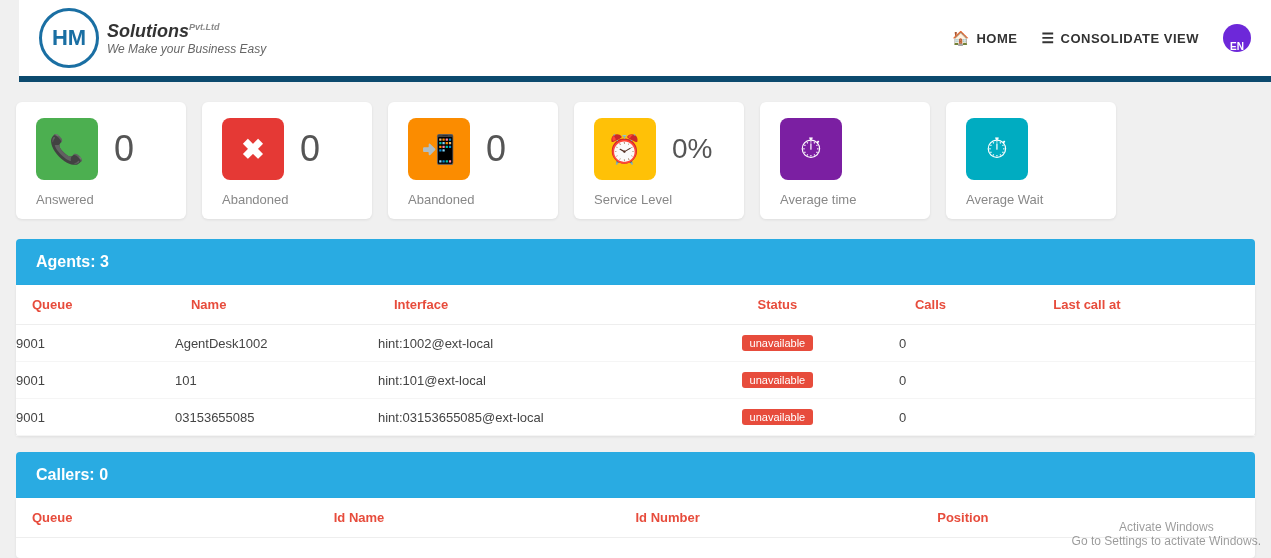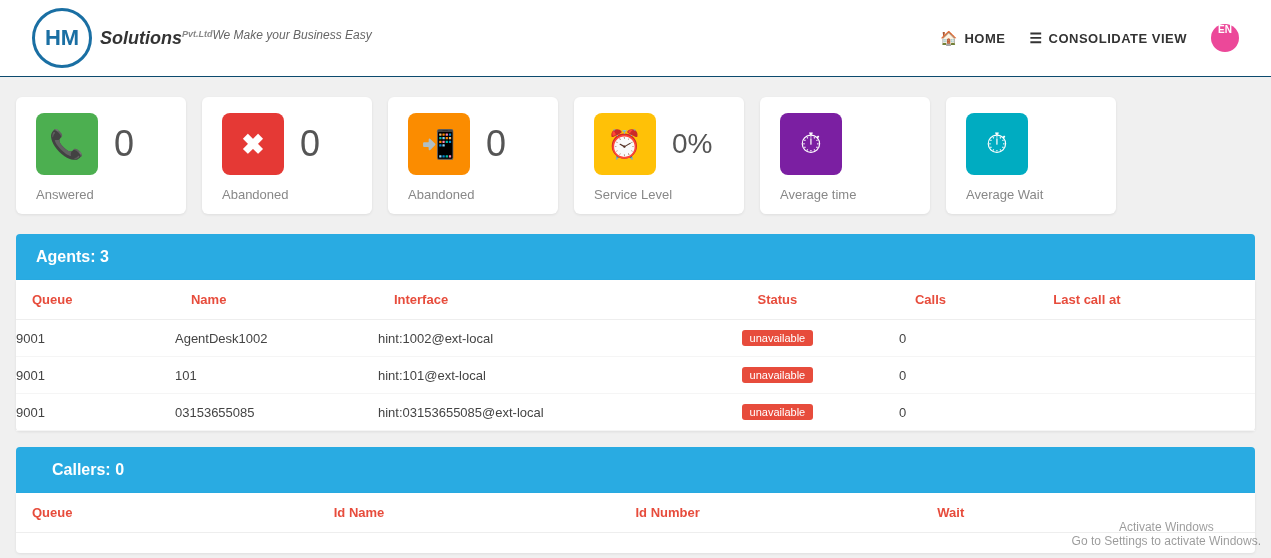--- a/index.html
+++ b/index.html
@@ -4,22 +4,23 @@
   <style>
     * { box-sizing: border-box; margin: 0; padding: 0; }
     body { font-family: Arial, sans-serif; background: #f0f0f0; min-height: 558px; }
 
     
     .header {
       background: #fff;
       display: flex;
       align-items: center;
       justify-content: space-between;
-      padding: 8px 32px;
-      border-bottom: 1px solid #0c4a6e;
+      padding: 8px 20px;
+      border-bottom: 6px solid #0c4a6e;
+      margin-left: 19px;
     }
     .logo-area {
       display: flex;
       align-items: center;
       gap: 8px;
     }
     .logo-circle {
       width: 60px;
       height: 60px;
       border-radius: 50%;
@@ -28,21 +29,21 @@
       display: flex;
       align-items: center;
       justify-content: center;
       font-size: 22px;
       font-weight: bold;
       color: #1a6fa3;
       flex-shrink: 0;
     }
     .logo-text-area {
       display: flex;
-      flex-direction: row;
+      flex-direction: column;
     }
     .logo-solutions {
       font-size: 18px;
       font-style: italic;
       color: #333;
       font-weight: bold;
     }
     .logo-tagline {
       font-size: 12px;
       color: #666;
@@ -64,24 +65,24 @@
       letter-spacing: 0.5px;
       cursor: pointer;
     }
     .nav-icon {
       font-size: 14px;
     }
     .lang-btn {
       width: 28px;
       height: 28px;
       border-radius: 50%;
-      background: #ec4899;
-      color: #fff;
-      display: flex;
-      align-items: flex-start;
+      background: #6d28d9;
+      color: #fff;
+      display: flex;
+      align-items: flex-end;
       justify-content: center;
       font-size: 10px;
       font-weight: bold;
       cursor: pointer;
     }
 
     
     .stats-row {
       display: flex;
       gap: 0;
@@ -182,21 +183,21 @@
       font-size: 11px;
       padding: 2px 8px;
       border-radius: 3px;
       display: inline-block;
     }
 
     
     .callers-section-header {
       background: #29abe2;
       color: #fff;
-      padding: 14px 36px;
+      padding: 14px 20px;
       font-size: 16px;
       font-weight: bold;
       border-radius: 4px 4px 0 0;
       margin: 0 16px 0;
     }
     .callers-section-container {
       background: #fff;
       margin: 0 16px 0;
       border-radius: 0 0 4px 4px;
       box-shadow: 0 1px 3px rgba(0,0,0,0.08);
@@ -366,21 +367,21 @@
   </div>
 </div>
 
 <div style="margin-top:16px;">
   <div class="callers-section-header">Callers: 0</div>
   <div class="callers-section-container">
     <div class="callers-table-header">
       <div class="callers-col">Queue</div>
       <div class="callers-col">Id Name</div>
       <div class="callers-col">Id Number</div>
-      <div class="callers-col">Wait</div>
+      <div class="callers-col">Position</div>
     </div>
   </div>
 </div>
 
 <div class="activate-windows">
   <div>Activate Windows</div>
   <div>Go to Settings to activate Windows.</div>
 </div>
 
 </body></html>

